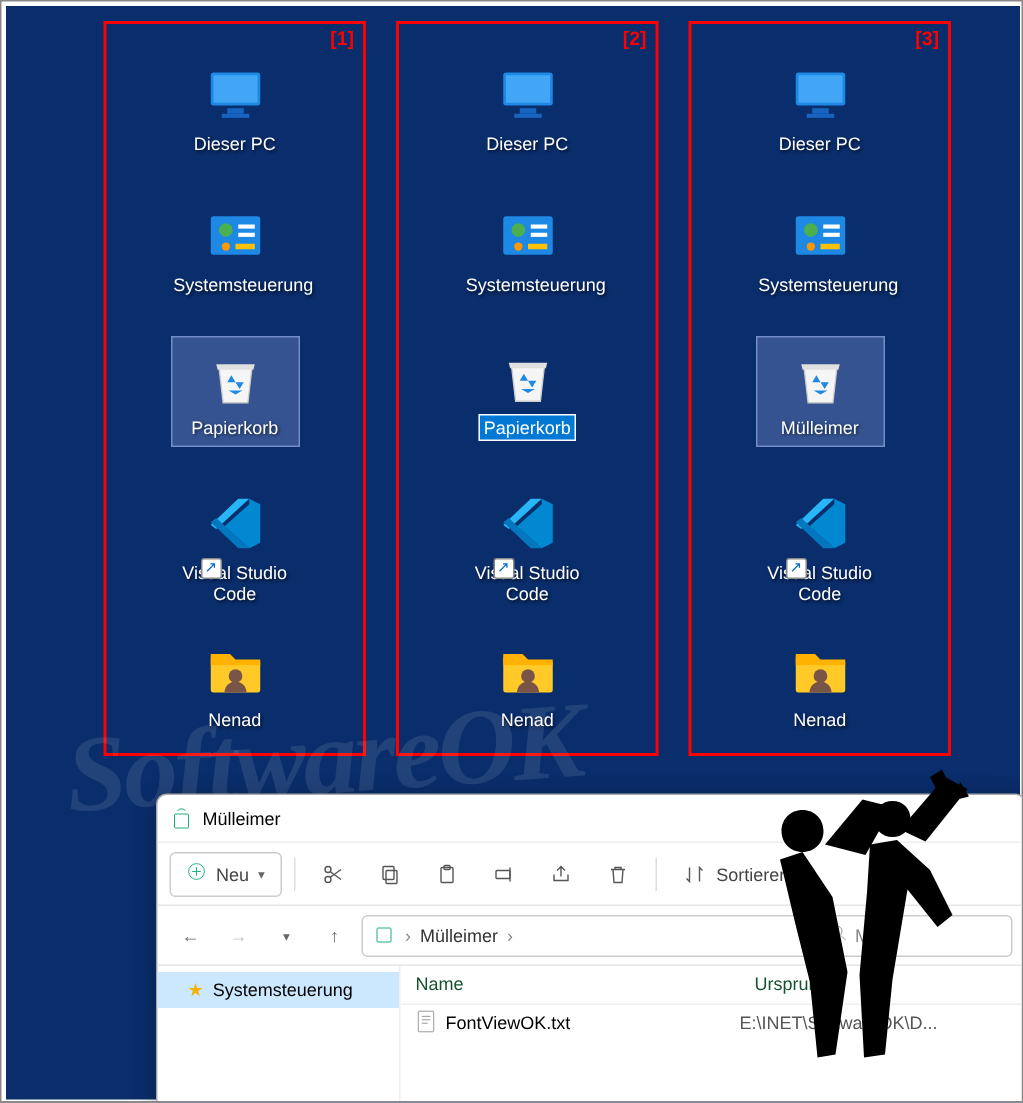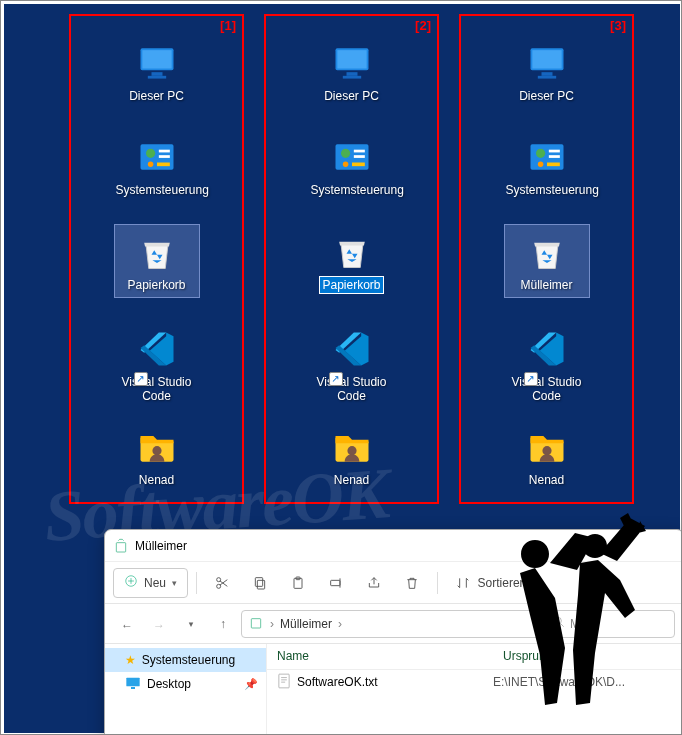--- a/index.html
+++ b/index.html
@@ -473,44 +473,34 @@
         </span>
         <span>Müll</span>
       </div>
     </div>
     <div class="content-area">
       <div class="sidebar">
         <div class="side-item selected">
           <span style="color:#f5b301">★</span>
           <span>Systemsteuerung</span>
         </div>
-        <div class="side-item">
-          <span>
-            <svg width="16" height="14" viewBox="0 0 24 20">
-                <rect x="2" y="2" width="20" height="13" rx="1" fill="#29a3e8"></rect>
-                <rect x="9" y="16" width="6" height="3" fill="#29a3e8"></rect>
-              </svg>
-          </span>
-          <span>Desktop</span>
-          <span class="pin">📌</span>
-        </div>
       </div>
       <div class="main">
         <div class="col-headers">
           <div class="col-name">Name</div>
           <div class="col-origin">Ursprung</div>
         </div>
         <div class="file-row">
           <span>
             <svg width="14" height="16" viewBox="0 0 24 28">
                 <rect x="3" y="2" width="18" height="24" rx="1" fill="#fff" stroke="#888"></rect>
                 <path d="M7 8h10M7 12h10M7 16h7" stroke="#888"></path>
               </svg>
           </span>
-          <span>SoftwareOK.txt</span>
+          <span>FontViewOK.txt</span>
           <span class="origin">E:\INET\SoftwareOK\D...</span>
         </div>
       </div>
     </div>
   </div>
 
   <svg class="silhouette" viewBox="0 0 160 200">
     <g fill="#000">
       <path d="M35 55c-8 0-14-6-14-14s6-14 14-14 14 6 14 14-6 14-14 14zm60-10c-7 0-12-5-12-12s5-12 12-12 12 5 12 12-5 12-12 12z"></path>
       <path d="M20 60l15-5 20 30 10 50-8 55-12 2-5-50-10-40zM80 50l18-3 22 20 15 30-10 8-20-25-10 60-5 50-14 2-3-55 5-55z"></path>

